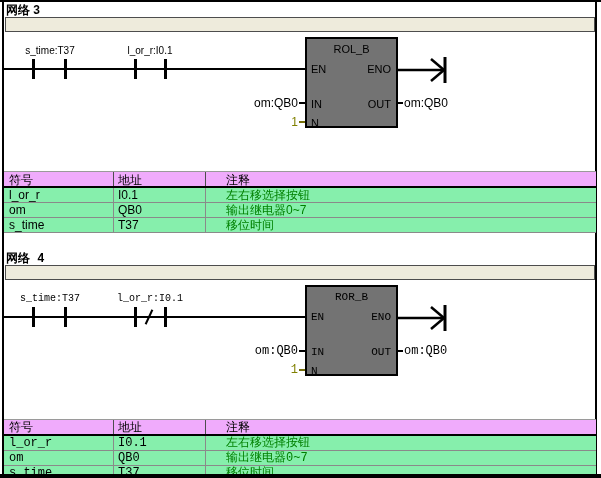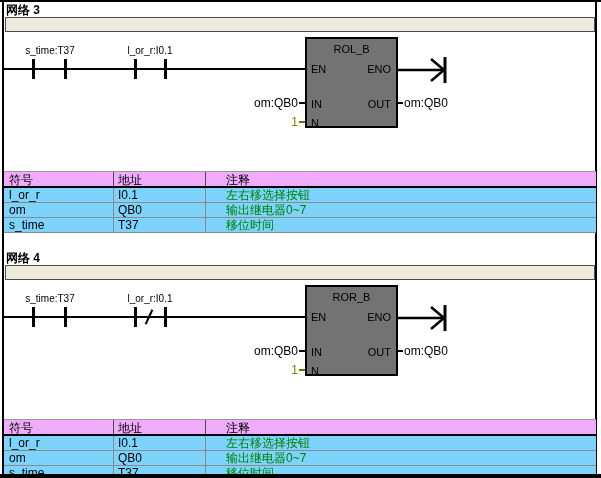--- a/index.html
+++ b/index.html
@@ -8,21 +8,21 @@
           font-family:"Liberation Sans", sans-serif; color:#000; }
 
   
   .b-top    { position:absolute; left:0; top:0; width:601px; height:2px; background:#000; }
   .b-left   { position:absolute; left:2px; top:0; width:2px; height:474px; background:#000; }
   .b-right  { position:absolute; left:595px; top:0; width:2px; height:474px; background:#000; }
   .b-bottom { position:absolute; left:0; top:474px; width:601px; height:4px; background:#000; z-index:30; }
 
   .network { position:absolute; left:0; width:601px; }
   #net3 { top:0; height:248px; }
-  #net4 { top:248px; height:230px; }
+  #net4 { top:248px; height:230px;font-family:Liberation Mono, monospace; }
 
   .net-title { position:absolute; left:6px; top:2px; font-size:12px; font-weight:bold; white-space:nowrap; }
   .comment-bar { position:absolute; left:5px; top:17px; width:590px; height:15px;
                  background:#eeebdc; border:1px solid #4d4d4d; }
 
   
   .rung { position:absolute; left:4px; top:68px; width:302px; height:2px; background:#000; }
   .contact-bar { position:absolute; top:59px; width:3px; height:20px; background:#000; }
   .c1a { left:32px; } .c1b { left:64px; } .c2a { left:134px; } .c2b { left:164px; }
   .contact-label { position:absolute; top:45px; font-size:10px; text-align:center; white-space:nowrap; }
@@ -51,21 +51,21 @@
   .tick-n   { left:299px; top:121px; background:#77700a; }
   .tick-out { left:397px; top:102px; }
 
   .arrow-svg { position:absolute; left:397px; top:52px; }
 
   
   .symtable { position:absolute; left:4px; top:171px; width:592px; font-size:12px; }
   .sym-header { display:flex; height:17px; background:#f0abfc;
                 border-top:1px solid #9a9a9a; border-bottom:2px solid #000; }
   .sym-header .cell { line-height:14px; padding-top:1px; }
-  .sym-row { display:flex; height:15px; border-bottom:1px solid #8a8a8a; background:#7dd3fc; }
+  .sym-row { display:flex; height:15px; border-bottom:1px solid #8a8a8a; background:#86efac; }
   .sym-row .cell { line-height:14px; }
   .cell { overflow:hidden; white-space:nowrap; }
   .cell-sym  { width:109px; padding-left:5px; }
   .cell-addr { width:86px;  padding-left:4px; border-left:1px solid #8a8a8a; }
   .cell-com  { flex:1;      padding-left:20px; border-left:1px solid #8a8a8a; color:#008000;margin-left:6px; }
   .sym-header .cell-addr, .sym-header .cell-com { border-left:1px solid #4d4d4d; color:#000; }
 </style>
 </head>
 <body>
 

